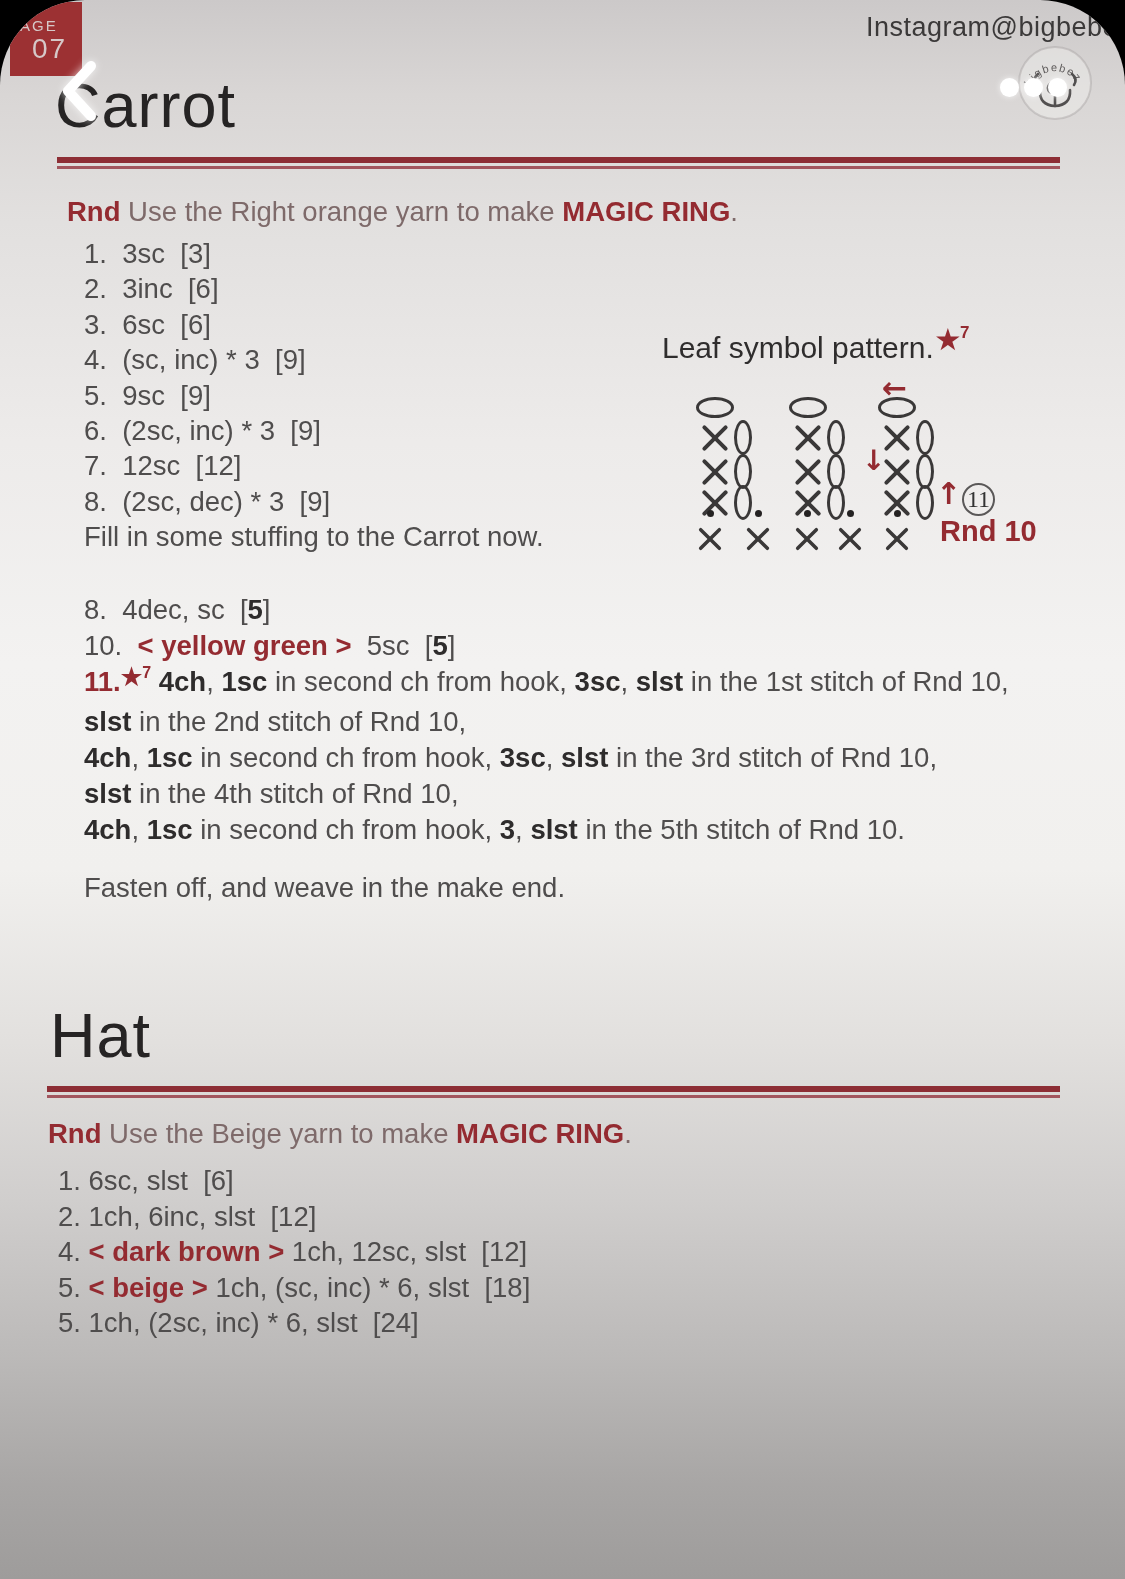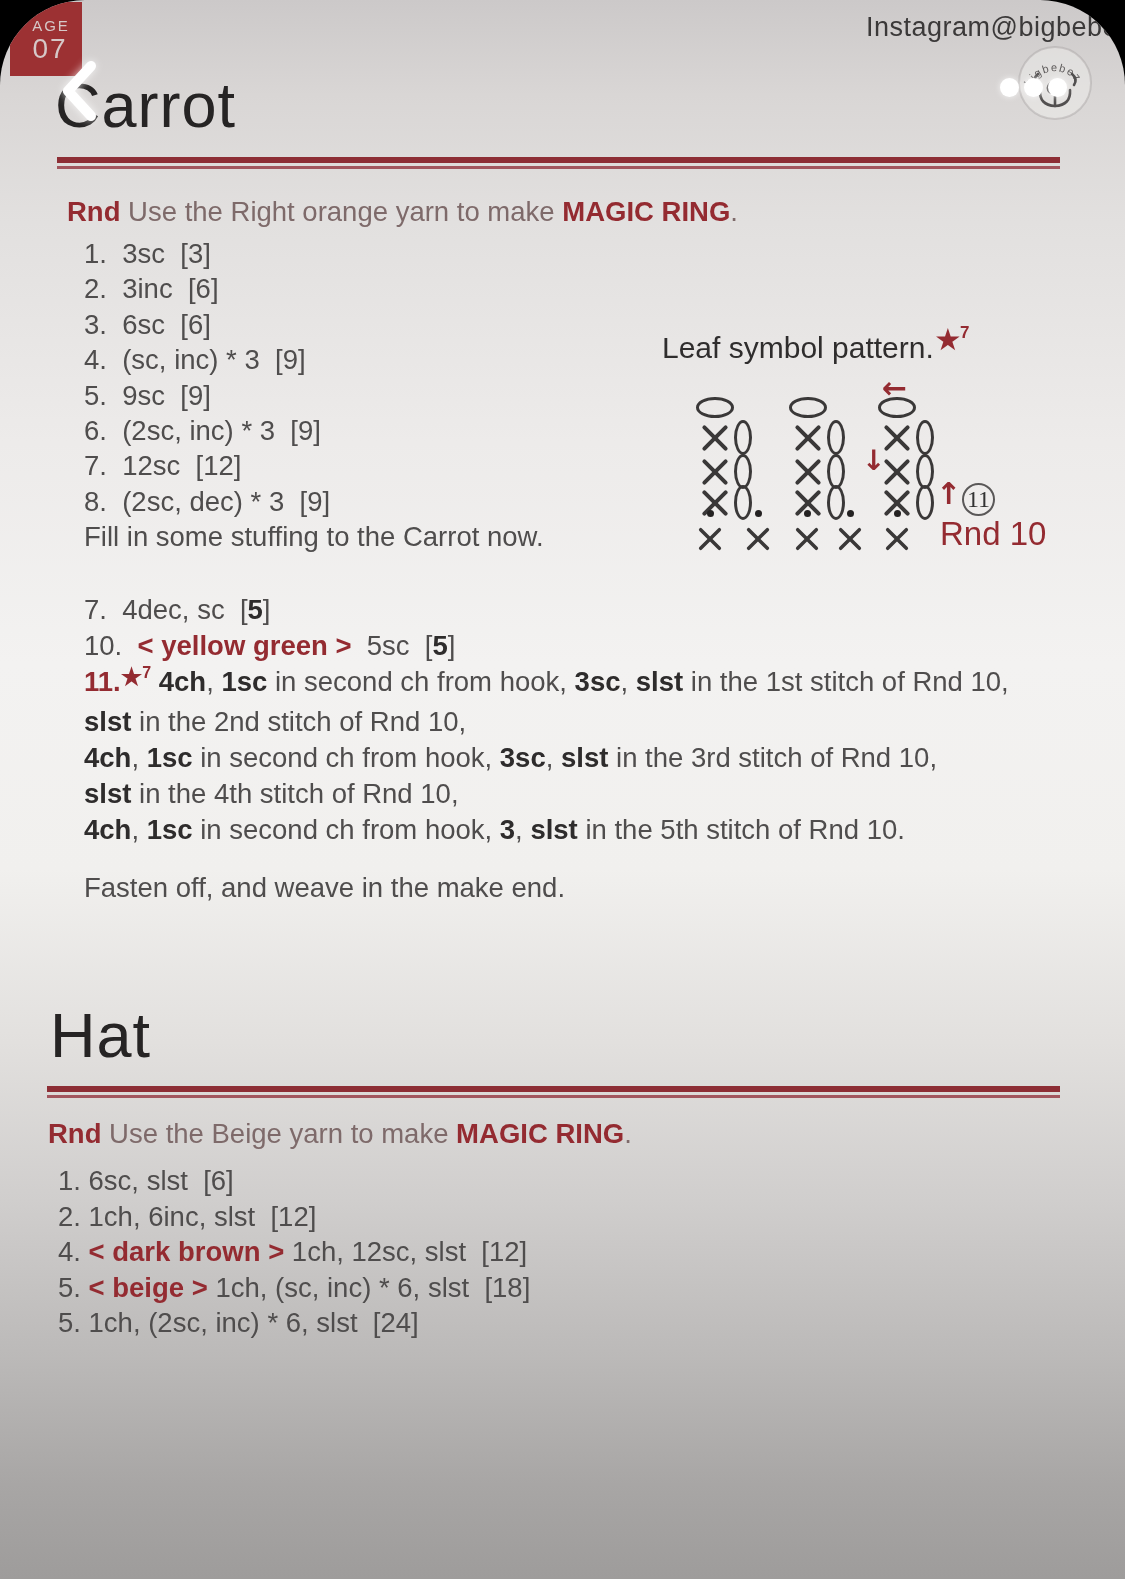--- a/index.html
+++ b/index.html
@@ -16,23 +16,23 @@
   html,body{background:#000}
   body{width:1125px;height:1579px;position:relative;overflow:hidden;
        font-family:"Liberation Sans",sans-serif;}
   .card{position:absolute;left:0;top:0;width:1125px;height:1579px;
         border-radius:85px 85px 0 0;overflow:hidden;
         background:linear-gradient(180deg,
           #ccc9c9 0%, #d9d6d5 6%, #e2e0df 14%, #edebea 28%, #f3f2f1 42%,
           #f1f0ee 55%, #e2e0de 66%, #d0cecd 76%, #bbb9b8 86%, #a8a6a5 94%, #9e9c9b 100%);}
   
   .badge{position:absolute;left:10px;top:2px;width:72px;height:74px;
-         background:var(--badge-bg);color:#d6c8c8;text-align:center;padding-top:16px;}
+         background:var(--badge-bg);color:#d6c8c8;padding-top:16px;}
   .badge-l1{font-size:15px;letter-spacing:2px;line-height:16px;padding-left:10px}
-  .badge-l2{font-size:28px;letter-spacing:2px;line-height:30px;padding-left:8px}
+  .badge-l2{font-size:28px;letter-spacing:2px;line-height:30px;padding-left:22px}
   
   .ig{position:absolute;left:866px;top:12px;font-size:27px;color:#3b3939;
       letter-spacing:.5px;white-space:nowrap}
   .logo{position:absolute;left:1016px;top:44px;width:78px;height:78px;opacity:.85}
   .dots{position:absolute;left:1000px;top:78px;width:80px;height:20px}
   .dots span{position:absolute;top:0;width:19px;height:19px;border-radius:50%;background:#fff;
              filter:drop-shadow(0 0 3px rgba(255,255,255,.7))}
   .dots span:nth-child(1){left:0}.dots span:nth-child(2){left:24px}.dots span:nth-child(3){left:48px}
   
   .back{position:absolute;left:58px;top:60px;width:44px;height:62px;cursor:pointer;
@@ -81,21 +81,21 @@
   .xsym::before{transform:rotate(45deg)}
   .xsym::after{transform:rotate(-45deg)}
   .xsym.small{transform:scale(.88)}
   .osym{width:18px;height:35px;border:3.5px solid var(--sym);border-radius:50%}
   .chsym{width:38px;height:21px;border:3.5px solid var(--sym);border-radius:50%}
   .dotsym{width:7px;height:7px;border-radius:50%;background:#242222}
   .arr{color:var(--accent);font-weight:700;font-family:"DejaVu Sans",sans-serif;line-height:1}
   .circ11{width:33px;height:33px;border:2.5px solid #5a5858;border-radius:50%;
           font-size:24px;color:#333;display:flex;align-items:center;justify-content:center;
           font-family:"Liberation Serif",serif}
-  .rndlbl{font-size:33px;font-weight:400;color:var(--accent);white-space:nowrap}
+  .rndlbl{font-size:29px;font-weight:700;color:var(--accent);white-space:nowrap}
 </style>
 </head>
 <body>
 
 <div class="card">
 
   <div class="badge">
     <div class="badge-l1">AGE</div>
     <div class="badge-l2">07</div>
   </div>
@@ -189,21 +189,21 @@
       <div class="dotsym" style="left: 204px; top: 127px;"></div>
       <div class="xsym small" style="left: 191px; top: 140px;"></div>
       <div class="arr" style="left: 192px; top: -10px; font-size: 30px;">←</div>
       <div class="arr" style="left: 172px; top: 64px; font-size: 28px;">↓</div>
       <div class="arr" style="left: 246px; top: 96px; font-size: 30px;">↑</div>
       <div class="circ11" style="left: 272px; top: 100px;">11</div>
       <div class="rndlbl" style="left: 250px; top: 132px;">Rnd 10</div>
     </div>
 
   <div class="list list-carrot2">
-      <div class="line"><span class="seg-n">7.  4dec, sc  [</span><span class="seg-b">5</span><span class="seg-n">]</span></div>
+      <div class="line"><span class="seg-n">8.  4dec, sc  [</span><span class="seg-b">5</span><span class="seg-n">]</span></div>
       <div class="line"><span class="seg-n">10.  </span><span class="seg-r">&lt; yellow green &gt;</span><span class="seg-n">  5sc  [</span><span class="seg-b">5</span><span class="seg-n">]</span></div>
       <div class="line"><span class="seg-r">11.</span><span class="seg-star">★</span><span class="seg-sup">7</span><span class="seg-n"> </span><span class="seg-b">4ch</span><span class="seg-n">, </span><span class="seg-b">1sc</span><span class="seg-n"> in second ch from hook, </span><span class="seg-b">3sc</span><span class="seg-n">, </span><span class="seg-b">slst</span><span class="seg-n"> in the 1st stitch of Rnd 10,</span></div>
       <div class="line"><span class="seg-b">slst</span><span class="seg-n"> in the 2nd stitch of Rnd 10,</span></div>
       <div class="line"><span class="seg-b">4ch</span><span class="seg-n">, </span><span class="seg-b">1sc</span><span class="seg-n"> in second ch from hook, </span><span class="seg-b">3sc</span><span class="seg-n">, </span><span class="seg-b">slst</span><span class="seg-n"> in the 3rd stitch of Rnd 10,</span></div>
       <div class="line"><span class="seg-b">slst</span><span class="seg-n"> in the 4th stitch of Rnd 10,</span></div>
       <div class="line"><span class="seg-b">4ch</span><span class="seg-n">, </span><span class="seg-b">1sc</span><span class="seg-n"> in second ch from hook, </span><span class="seg-b">3</span><span class="seg-n">, </span><span class="seg-b">slst</span><span class="seg-n"> in the 5th stitch of Rnd 10.</span></div>
     </div>
 
   <div class="fasten line">Fasten off, and weave in the make end.</div>
 

